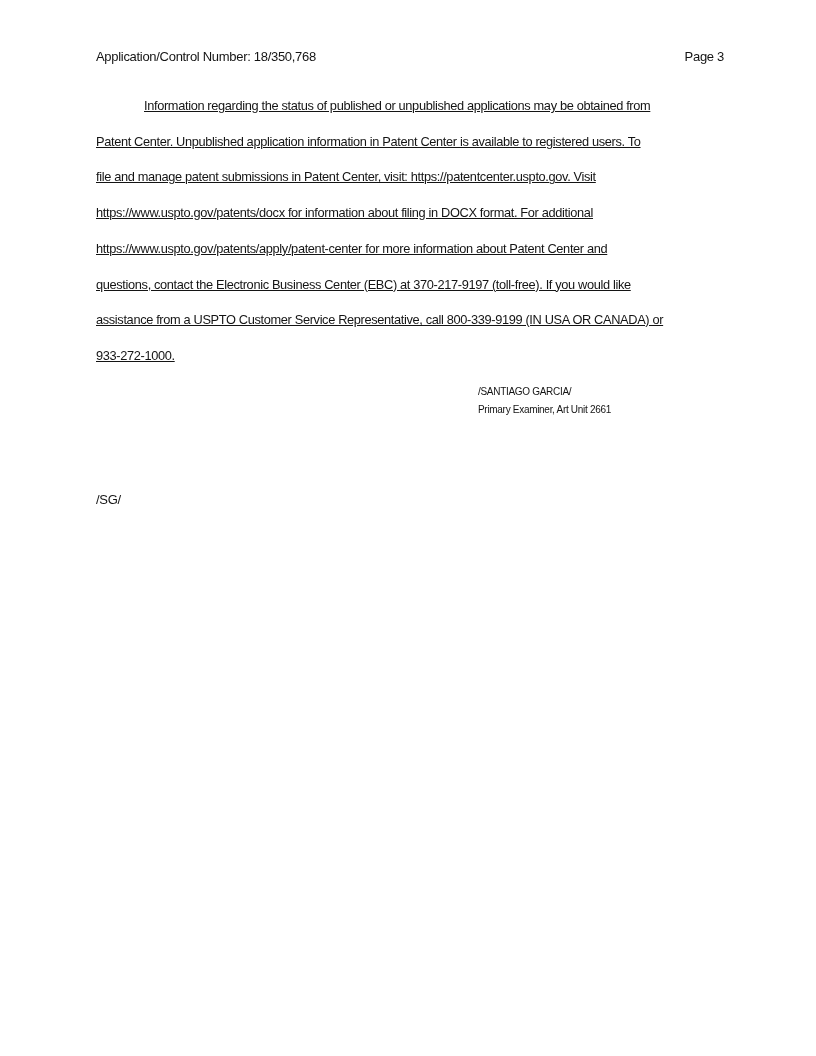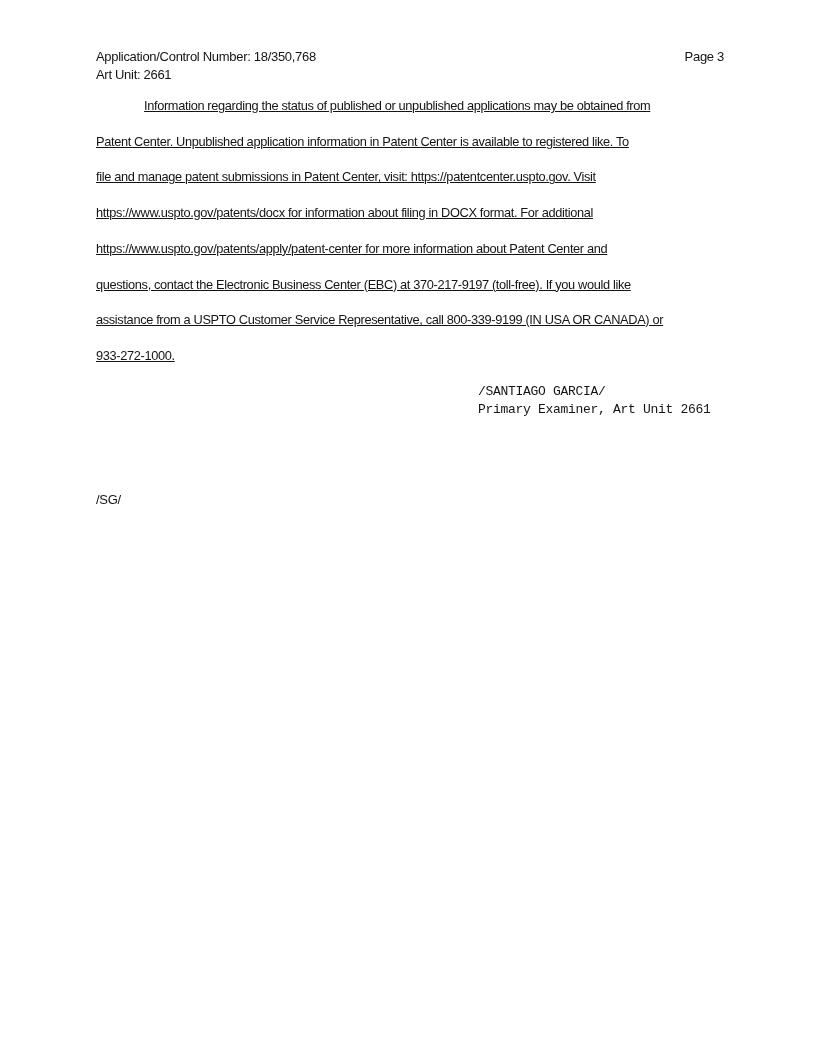--- a/index.html
+++ b/index.html
@@ -43,25 +43,24 @@
     white-space: nowrap;
     text-decoration: underline;
   }
   .body-text .line.indent {
     padding-left: 48px;
   }
   .signature {
     position: absolute;
     top: 383px;
     left: 478px;
-    font-size: 13px;
+    font-size: 10px;
     letter-spacing: -0.3px;
     line-height: 18px;
     white-space: nowrap;
-    font-family: Liberation Mono, monospace;
   }
   .initials {
     position: absolute;
     top: 475px;
     left: 96px;
     font-size: 13px;
     letter-spacing: -0.3px;
     line-height: 18px;
     margin-top: 16px;
   }
@@ -69,28 +68,25 @@
 </head>
 <body>
 
 <div class="page">
 
   <div class="header">
     <div class="header-row">
       <span>Application/Control Number: 18/350,768</span>
       <span>Page 3</span>
     </div>
-    <div class="header-row">
-      <span>Art Unit: 2661</span>
-    </div>
   </div>
 
   <div class="body-text">
     <div class="line indent">Information regarding the status of published or unpublished applications may be obtained from</div>
-    <div class="line">Patent Center. Unpublished application information in Patent Center is available to registered like. To</div>
+    <div class="line">Patent Center. Unpublished application information in Patent Center is available to registered users. To</div>
     <div class="line">file and manage patent submissions in Patent Center, visit: https://patentcenter.uspto.gov. Visit</div>
     <div class="line">https://www.uspto.gov/patents/docx for information about filing in DOCX format. For additional</div>
     <div class="line">https://www.uspto.gov/patents/apply/patent-center for more information about Patent Center and</div>
     <div class="line">questions, contact the Electronic Business Center (EBC) at 370-217-9197 (toll-free). If you would like</div>
     <div class="line">assistance from a USPTO Customer Service Representative, call 800-339-9199 (IN USA OR CANADA) or</div>
     <div class="line">933-272-1000.</div>
   </div>
 
   <div class="signature">
     <div>/SANTIAGO GARCIA/</div>

